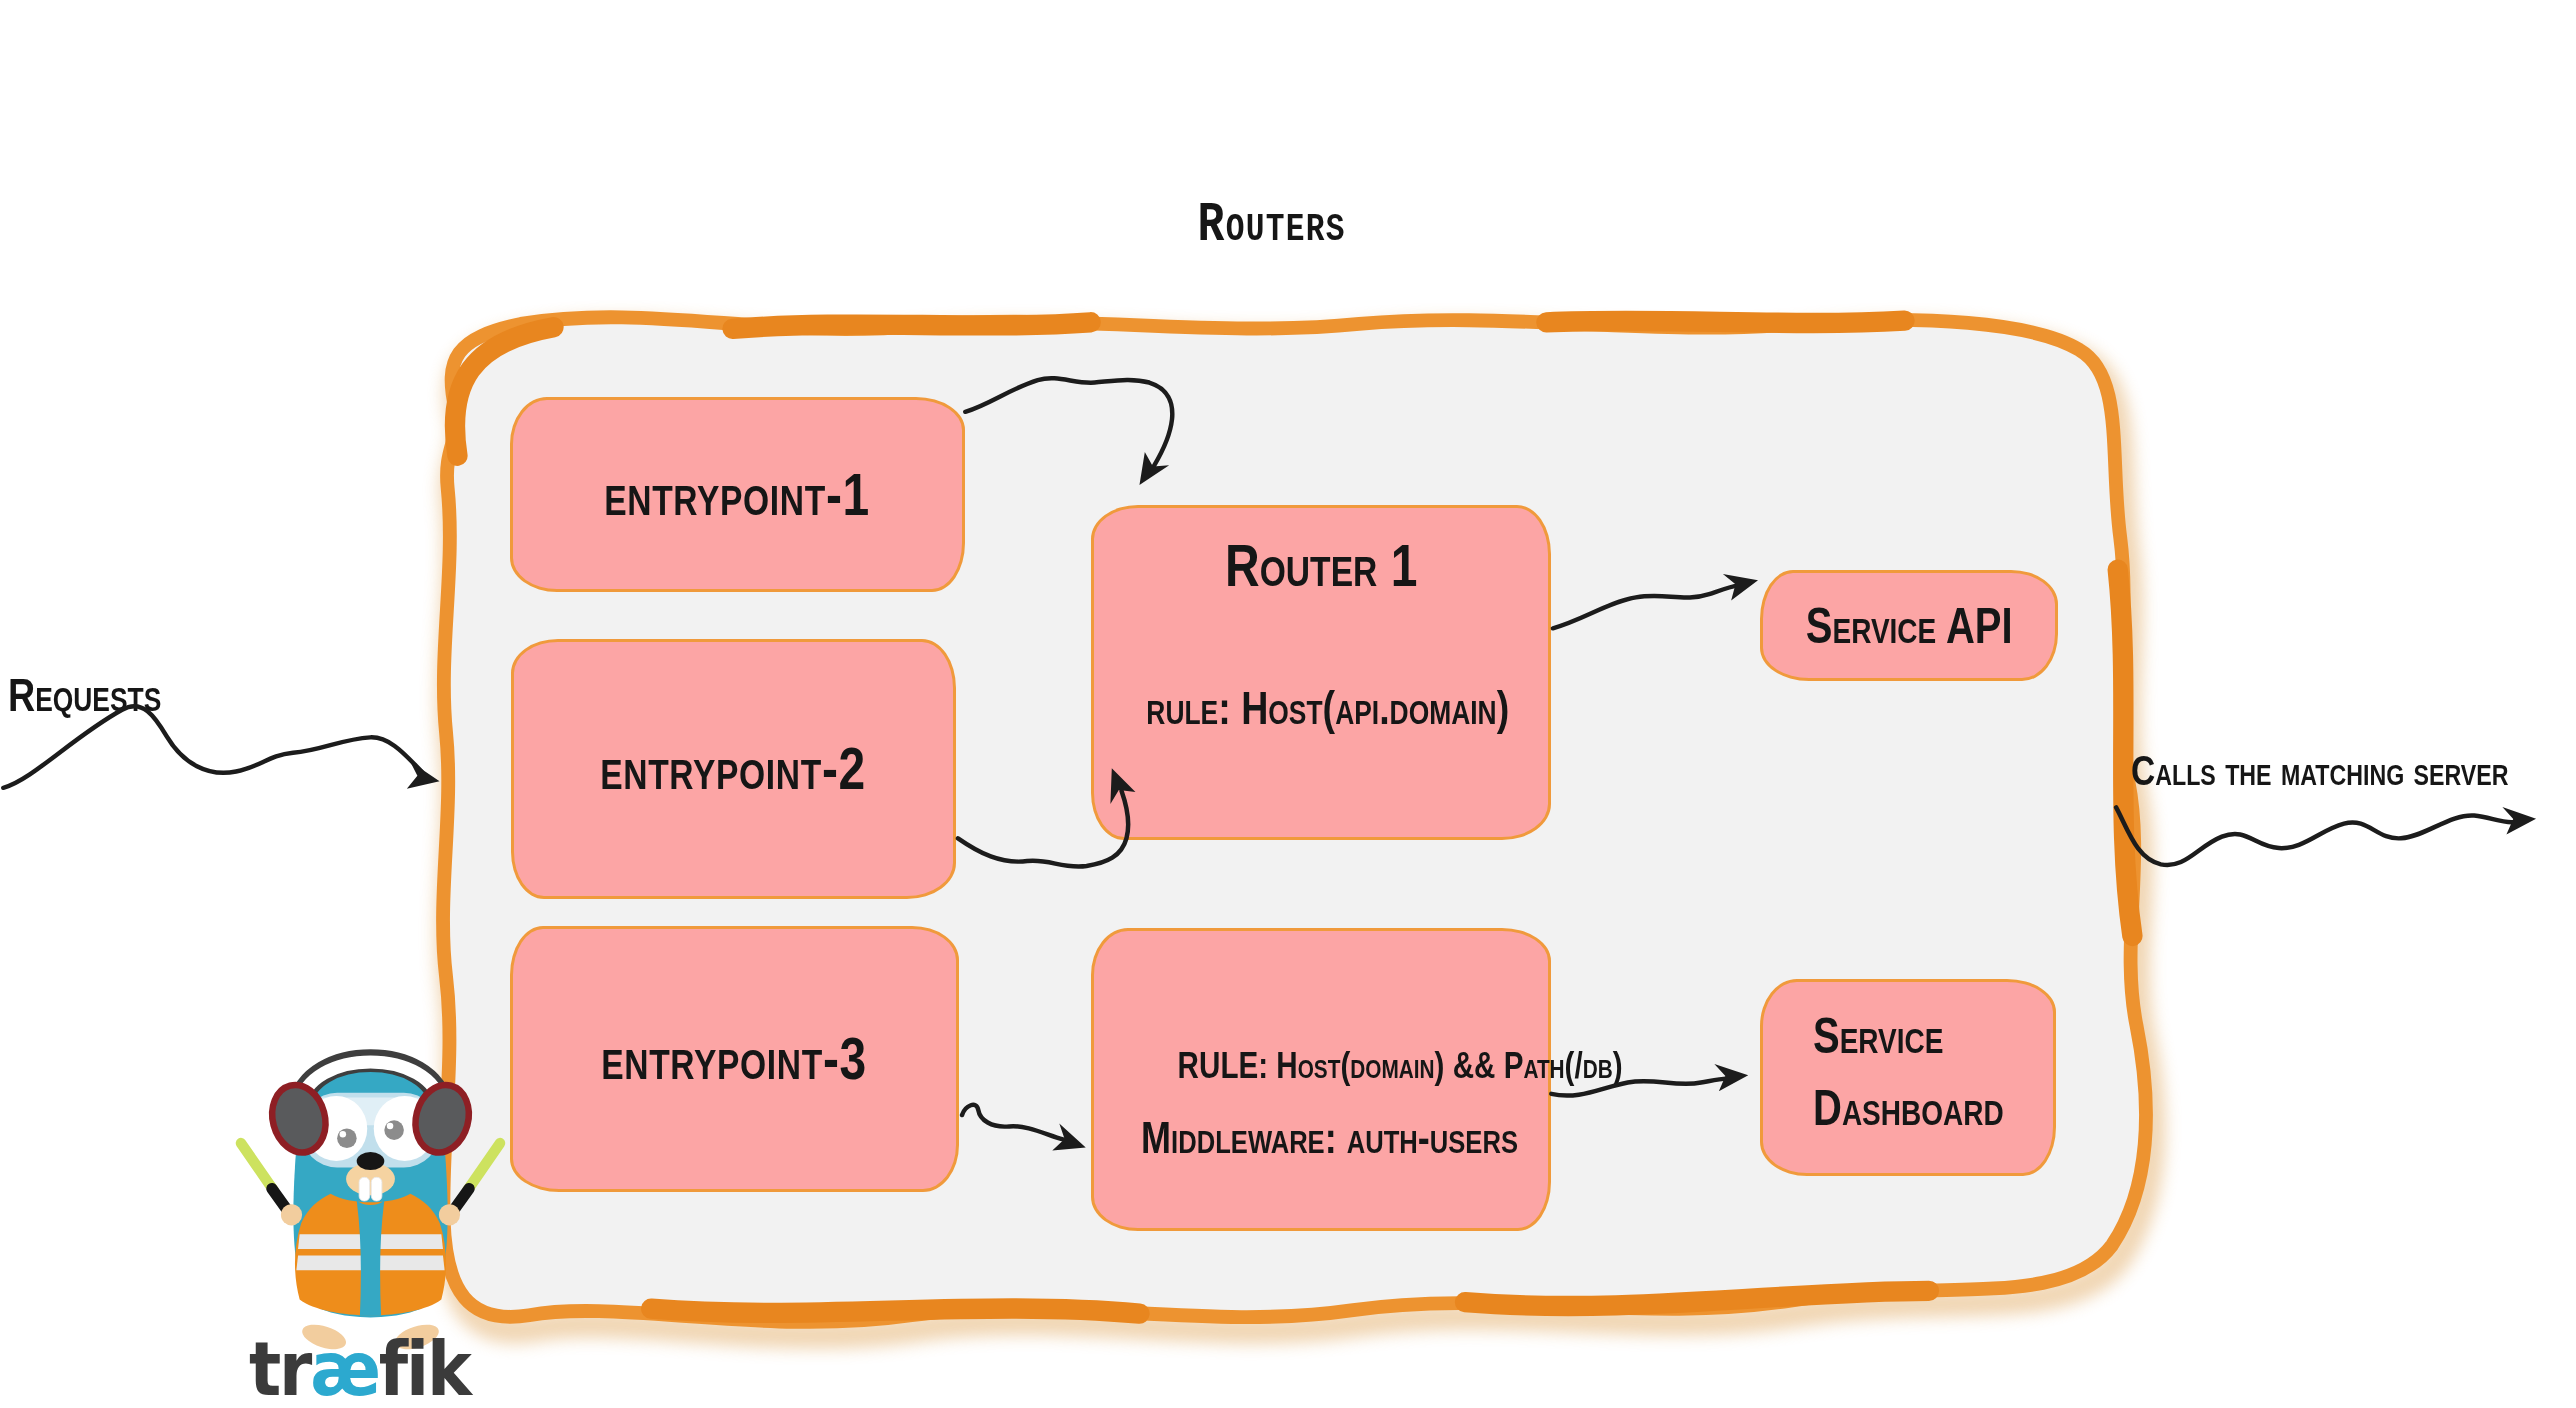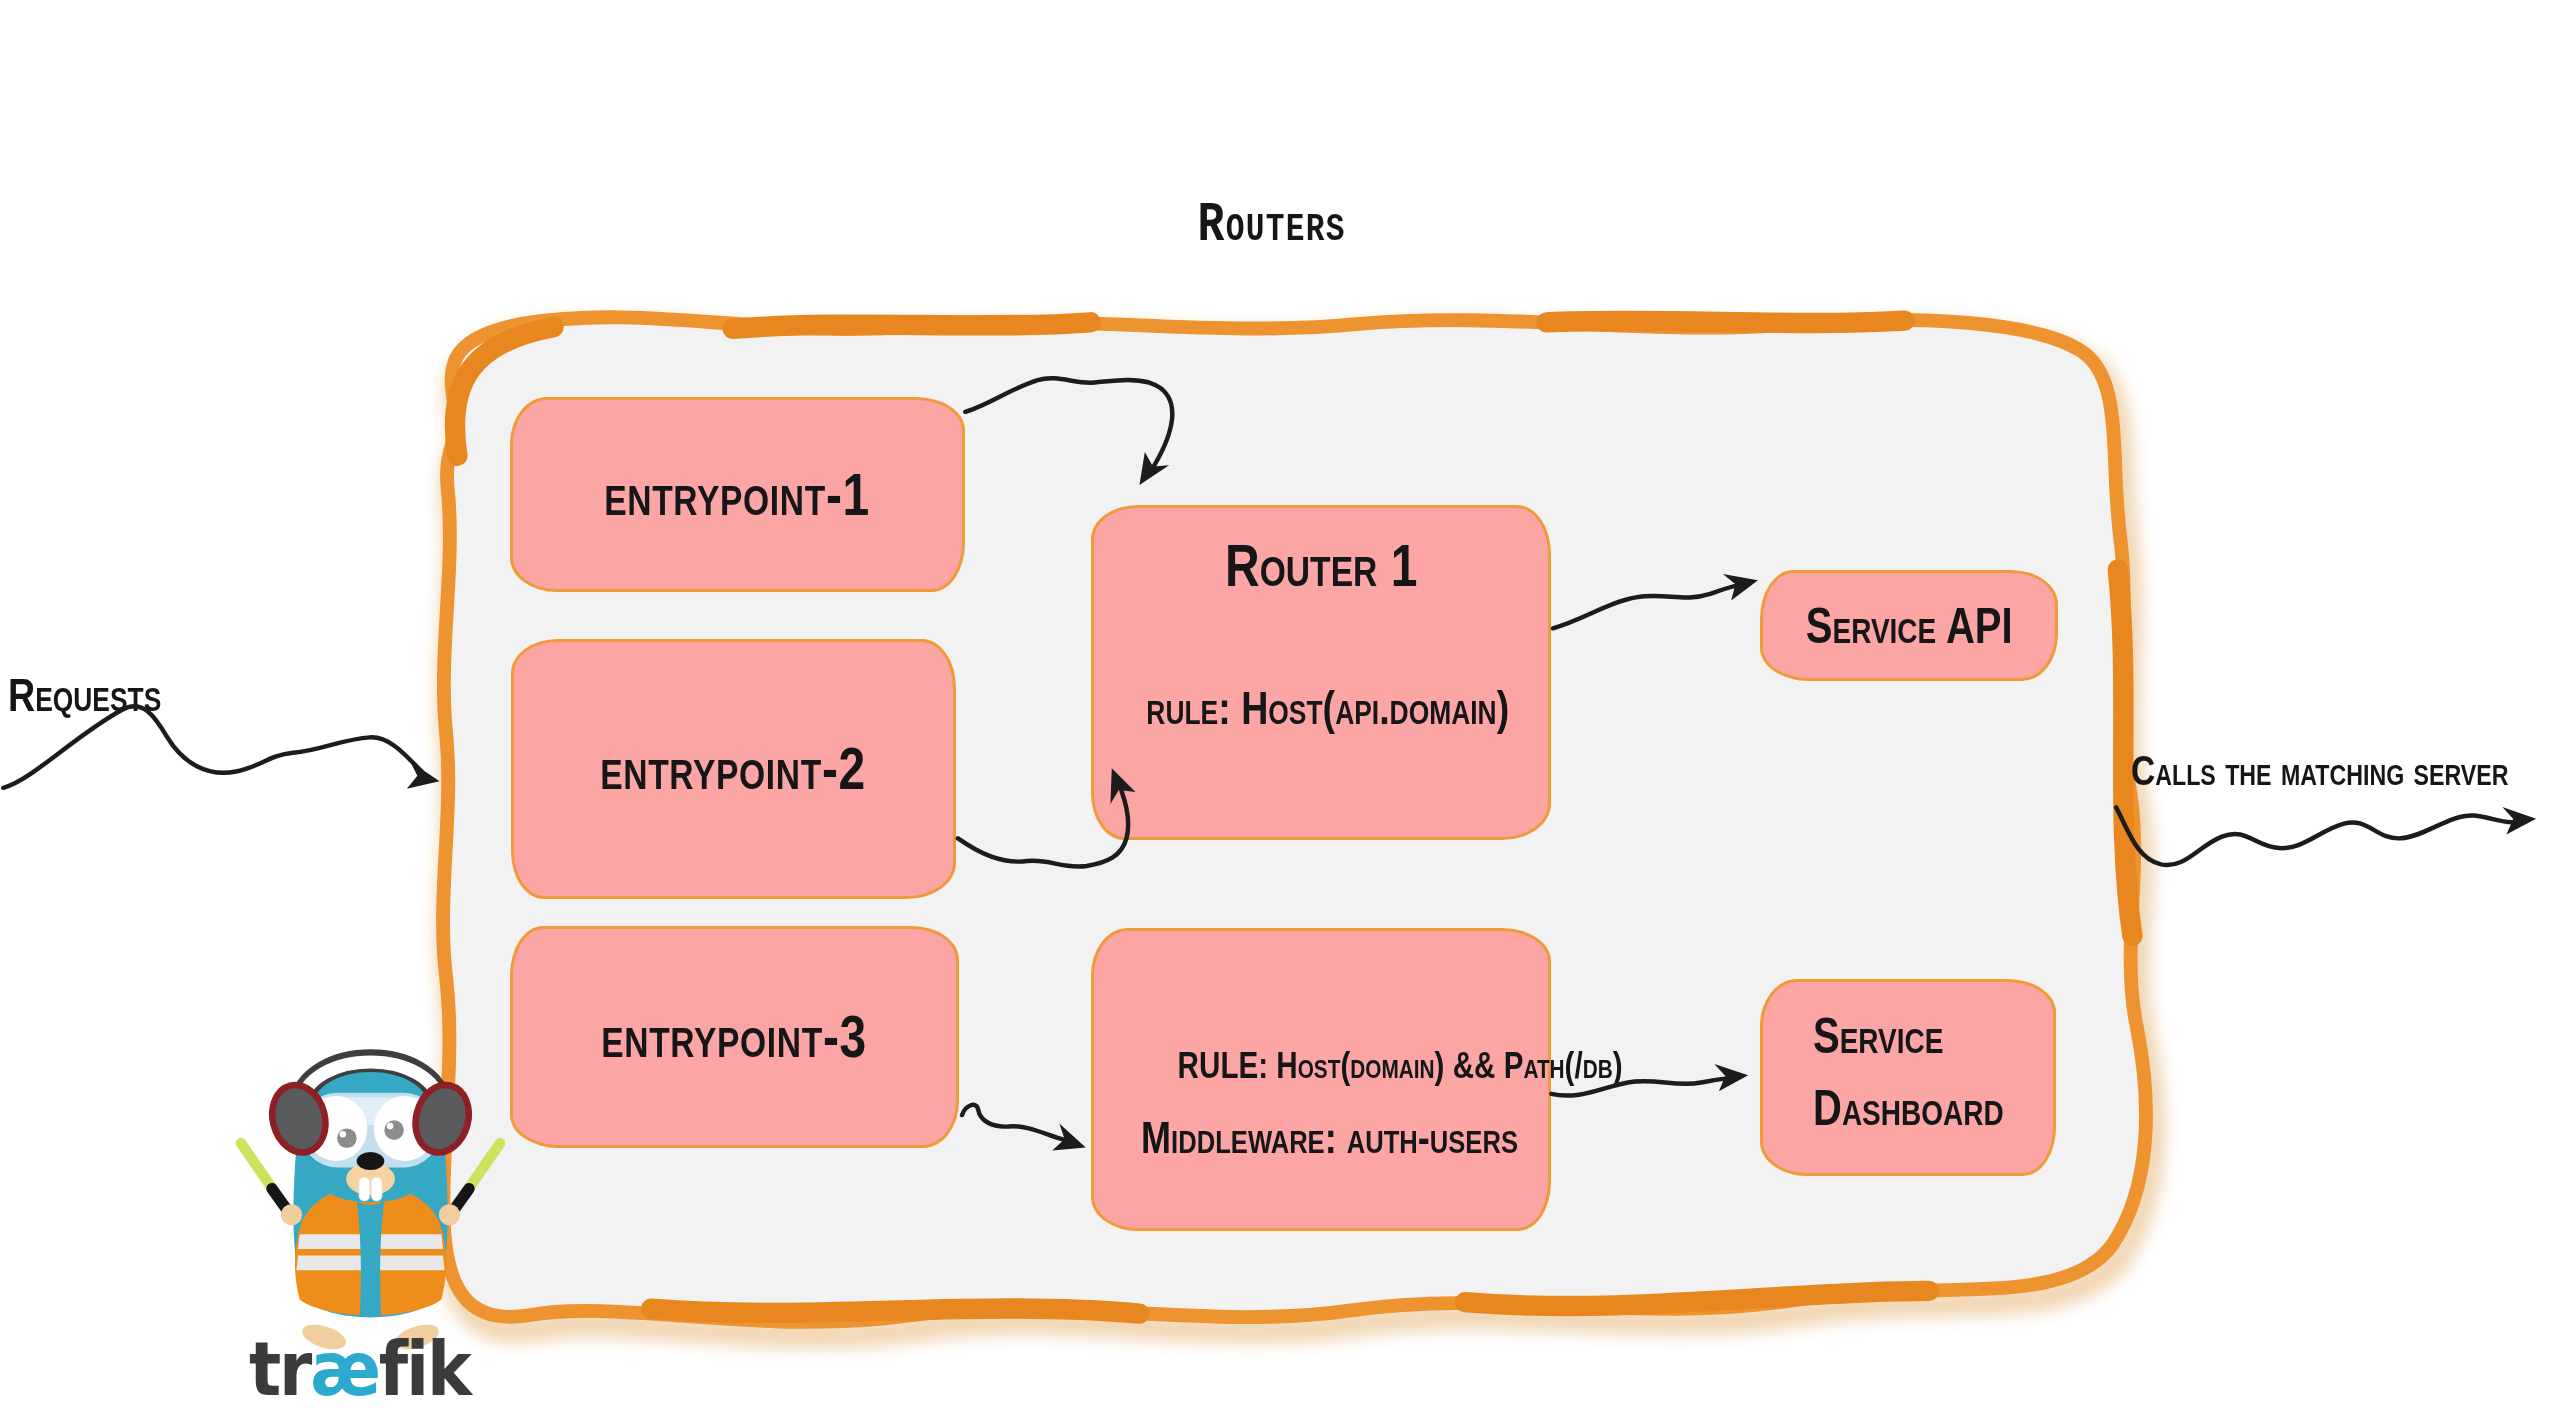--- a/index.html
+++ b/index.html
@@ -103,21 +103,21 @@
   </div>
 
   <div class="box r1a center" style="left:510px; top:397px; width:455px; height:195px;">
     <span class="sc t-ep sx">entrypoint-1</span>
   </div>
 
   <div class="box r1b center" style="left:511px; top:639px; width:445px; height:260px;">
     <span class="sc t-ep sx">entrypoint-2</span>
   </div>
 
-  <div class="box r1c center" style="left:510px; top:926px; width:449px; height:222px;">
+  <div class="box r1c center" style="left:510px; top:926px; width:449px; height:266px;">
     <span class="sc t-ep sx">entrypoint-3</span>
   </div>
 
   <div class="box r1b" style="left:1091px; top:505px; width:460px; height:335px;">
     <div class="abs sc t-rtitle" style="top:24.4px; left:0; width:100%; text-align:center;">
       <span class="sx">Router 1</span>
     </div>
     <div class="abs sc t-r1rule" style="top:174px; left:7px; width:100%; text-align:center;">
       <span class="sx">rule: Host(api.domain)</span>
     </div>

